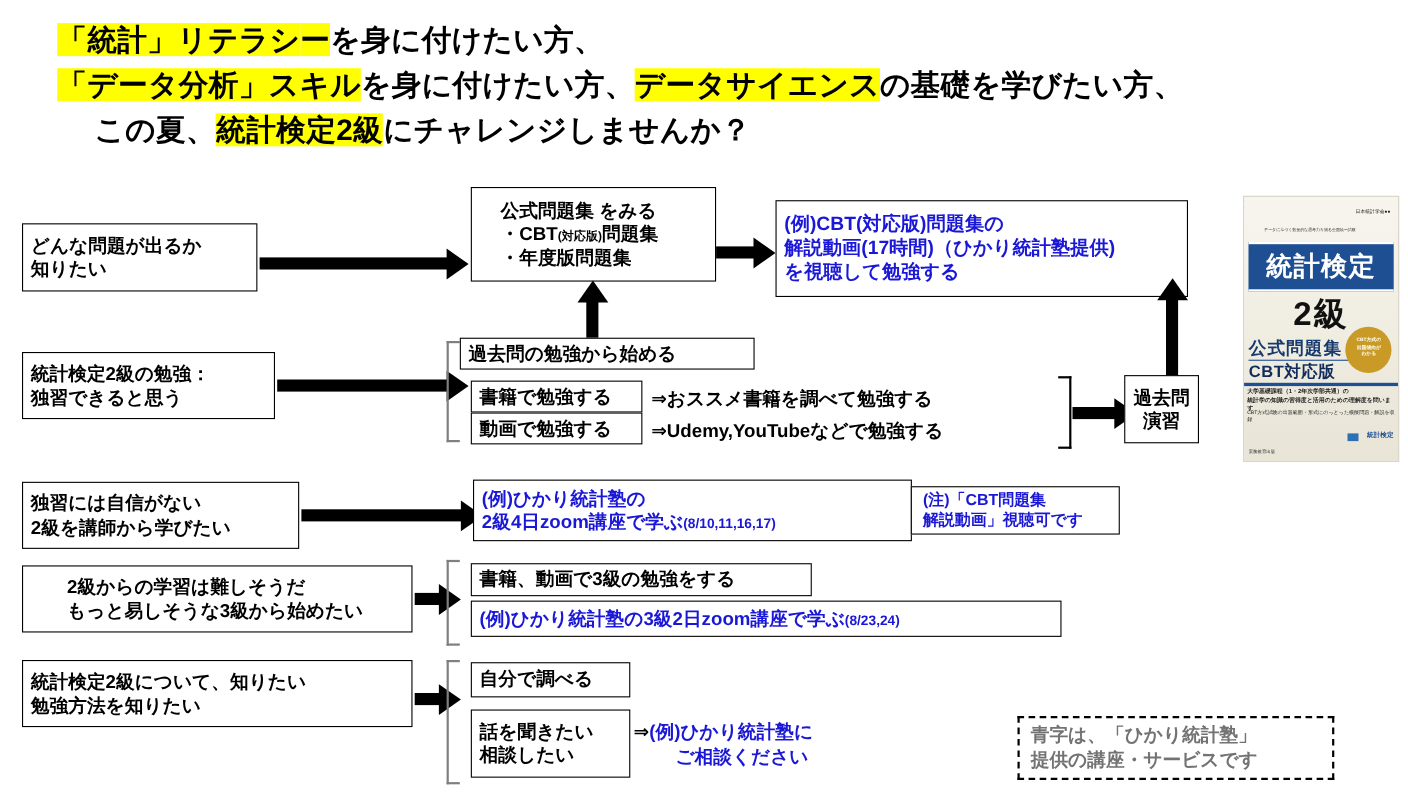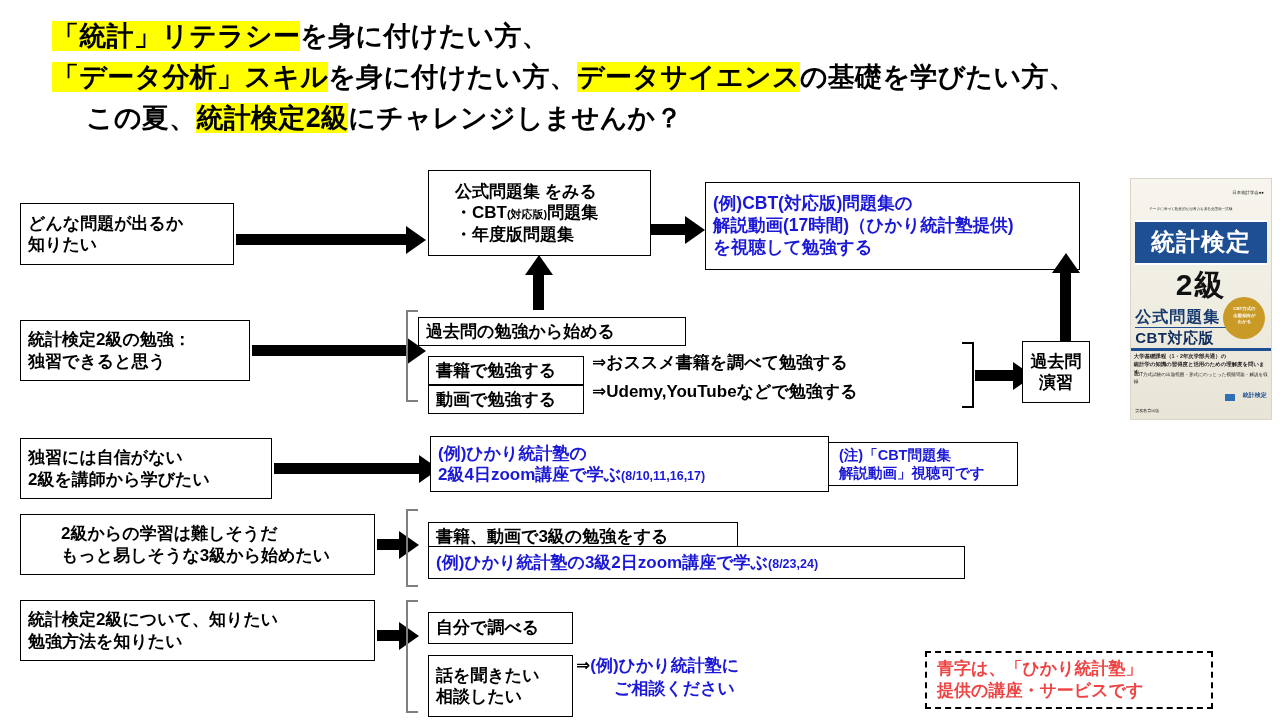--- a/index.html
+++ b/index.html
@@ -17,21 +17,21 @@
   .hl{background:#ffff00;}
 
   
   .box{
     position:absolute;box-sizing:border-box;background:#ffffff;
     border:1.6px solid #000000;
     display:flex;flex-direction:column;justify-content:center;
     font-size:17px;font-weight:bold;line-height:1.25;
     padding:2px 7px;
   }
-  .box.thin{border-width:1.4px;margin-top:10px;}
+  .box.thin{border-width:1.4px;}
   .blue{color:#1a18d6;}
   .blue-box{border:1.6px solid #000;color:#1a18d6;}
   .sm{font-size:12.5px;}
   .xsm{font-size:11px;}
   .nowrap{white-space:nowrap;}
   .ctr{text-align:center;}
 
   .plain-text{position:absolute;font-size:17px;font-weight:bold;line-height:1.3;white-space:nowrap;}
 
   
@@ -51,21 +51,21 @@
   }
 
   
   .brk{position:absolute;box-sizing:border-box;border:2px solid #7f7f7f;width:12px;}
   .brk.left{border-right:none;}
   .brk.right{border-left:none;border-color:#000;}
 
   
   .legend{
     position:absolute;box-sizing:border-box;border:2px dashed #000;background:#fff;
-    color:#ef4444;font-weight:bold;font-size:17px;line-height:1.32;
+    color:#737373;font-weight:bold;font-size:17px;line-height:1.32;
     display:flex;flex-direction:column;justify-content:center;padding:3px 10px;
   }
 
   
   .book{position:absolute;overflow:hidden;background:#f4f1e8;border:1px solid #d9d5c8;}
   .book .bk-inner{position:absolute;inset:0;background:linear-gradient(180deg,#f7f5ee 0%,#efece0 55%,#e8e4d6 100%);}
   .bk-head{top:4%;left:6%;right:6%;font-size:5.2px;color:#15356b;font-weight:bold;line-height:1.25;}
   .bk-head-r{position:absolute;top:4.5%;right:5%;font-size:4.4px;color:#222;}
   .bk-sub{position:absolute;top:11.5%;left:13%;right:5%;font-size:3.6px;color:#333;line-height:1.2;}
   .bk-title{

